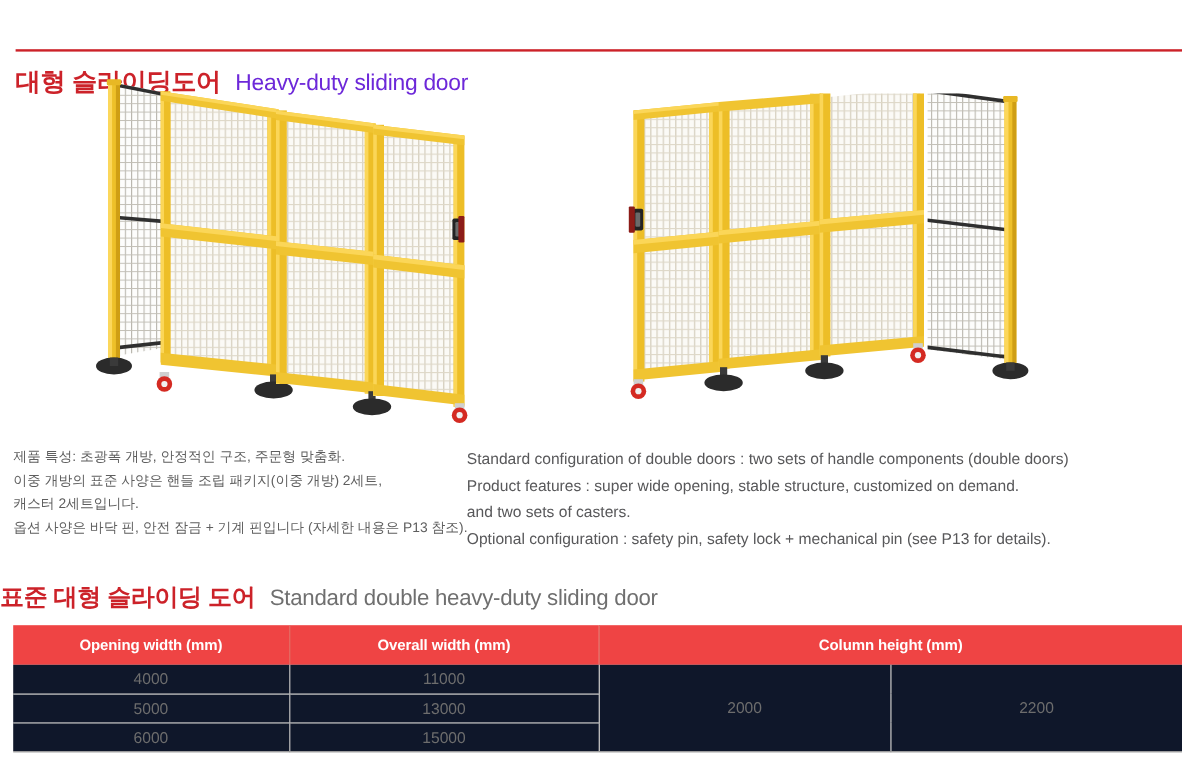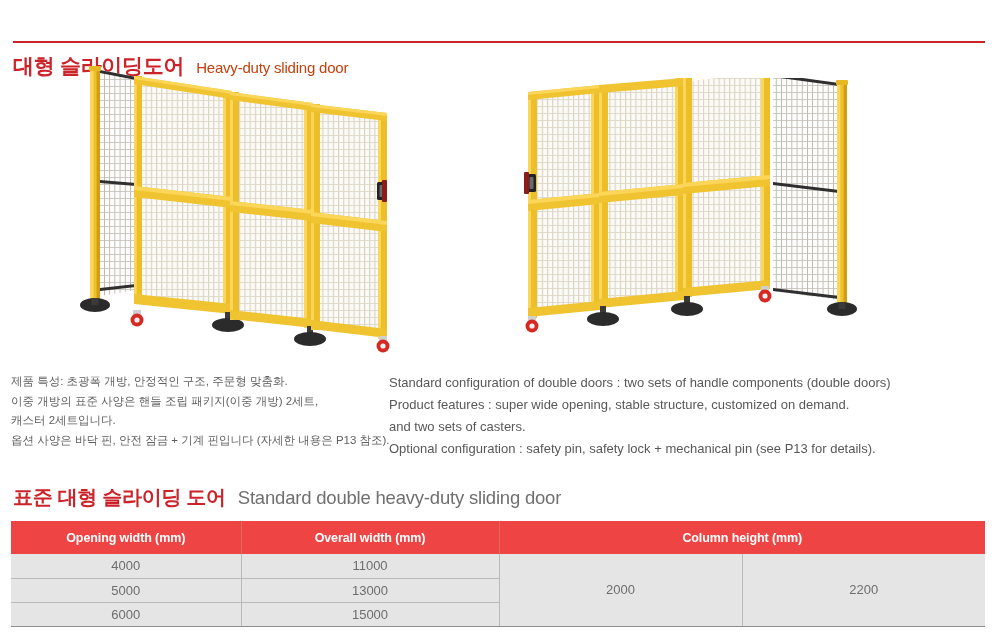--- a/index.html
+++ b/index.html
@@ -16,22 +16,22 @@
   .title-block { position: absolute; left: 0; top: 0; width: 997px; }
   .title-row { display: flex; align-items: baseline; padding-left: 13px; padding-top: 11px; }
   .title-ko {
     color: #cc2229;
     font-size: 21px;
     font-weight: bold;
     letter-spacing: -0.3px;
     white-space: nowrap;
   }
   .title-en {
-    color: #c2410c;
-    font-size: 15px;
+    color: #6d28d9;
+    font-size: 19px;
     font-weight: normal;
     margin-left: 12px;
     letter-spacing: -0.2px;
     white-space: nowrap;
     margin-top: 48px;
   }
   .title-rule {
     position: absolute;
     left: 13px;
     top: 41px;
@@ -58,21 +58,21 @@
   }
   .desc-en p {
     font-size: 13px;
     color: #58585a;
     line-height: 22px;
     white-space: nowrap;
   }
 
   
   .title2-block { position: absolute; left: 0; top: 484px; width: 997px; }
-  .title2-row { display: flex; align-items: baseline; padding-left: 13px; }
+  .title2-row { display: flex; align-items: baseline; }
   .title2-ko {
     color: #cc2229;
     font-size: 20px;
     font-weight: bold;
     letter-spacing: -0.3px;
     white-space: nowrap;
   }
   .title2-en {
     color: #6f6f6f;
     font-size: 18.5px;
@@ -99,21 +99,21 @@
     text-align: center;
     border-right: 1px solid #e06a60;
     letter-spacing: -0.1px;
   }
   .spec-table th:last-child { border-right: none; }
   .spec-table td {
     font-size: 13px;
     color: #6d6d6d;
     text-align: center;
     height: 24px;
-    background: #e5e5e5;
+    background: #0f172a;
     border-bottom: 1px solid #b9b9b9;
     border-right: 1px solid #b9b9b9;
   }
   .spec-table td.span-cell {
     border-bottom: 1px solid #8f8f8f;
     vertical-align: middle;
   }
   .spec-table td.last-col { border-right: none; }
   .spec-table tr:last-child td { border-bottom: 1px solid #8f8f8f; }
 </style>

